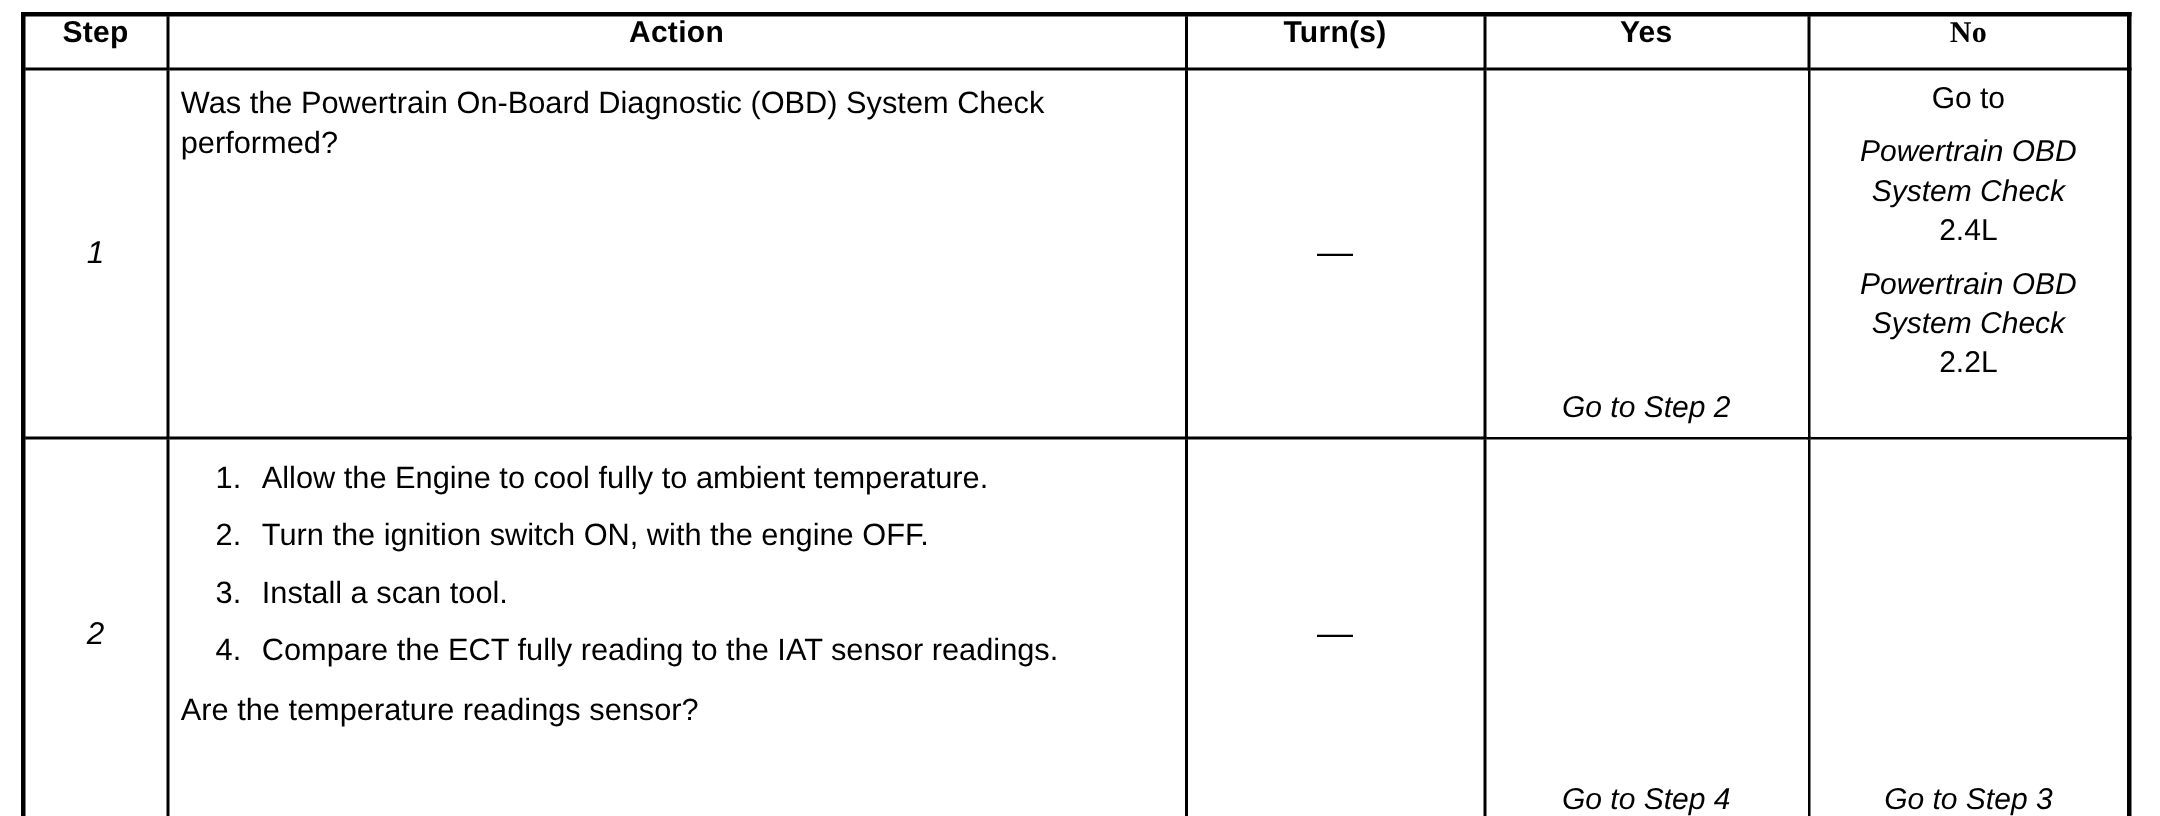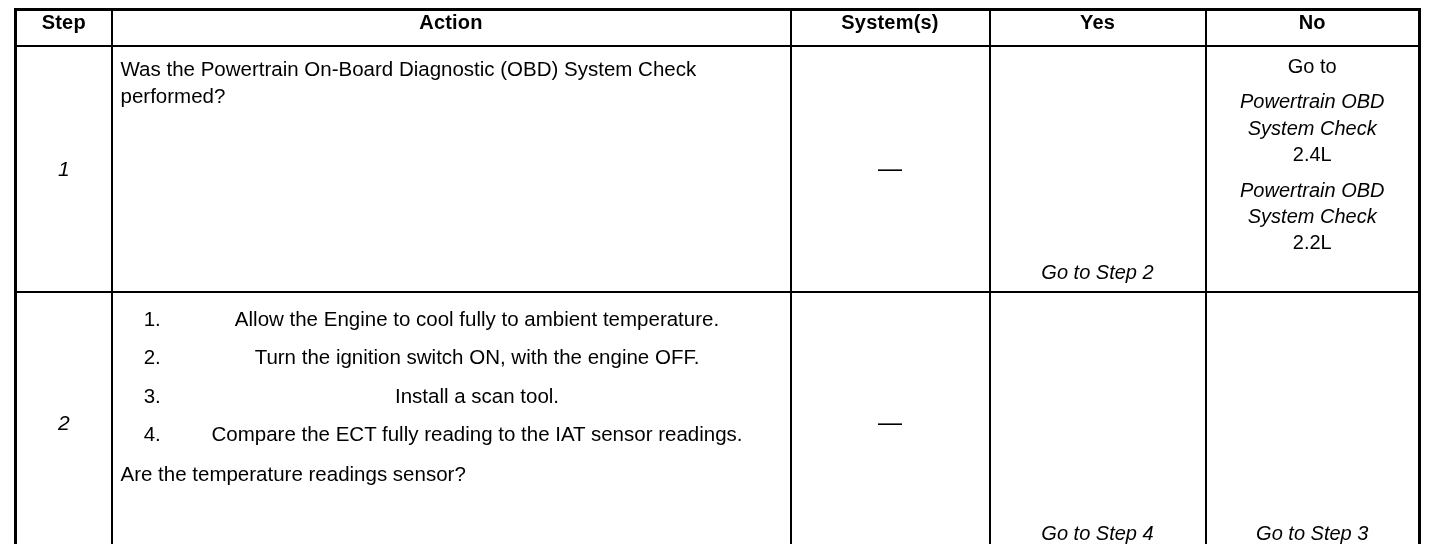--- a/index.html
+++ b/index.html
@@ -55,21 +55,21 @@
   thead th {
     height: 34px;
     text-align: center;
     vertical-align: middle;
     font-weight: bold;
     font-size: 20px;
     letter-spacing: 0.2px;
     border-bottom: 3px solid #000;
   }
   thead tr th:first-child { border-left: 0; }
-  thead tr th:last-child  { border-right: 0; }
+  thead tr th:last-child  { border-right: 0; font-family: Liberation Serif, serif; }
 
   td.step-cell {
     text-align: center;
     vertical-align: middle;
     font-style: italic;
     font-size: 21px;
   }
 
   td.action-cell {
     padding: 8px 10px 6px 8px;
@@ -131,21 +131,20 @@
   
   ol.steps {
     margin: 4px 0 0 0;
     padding-left: 46px;
     font-size: 20.5px;
     line-height: 1.34;
   }
   ol.steps li {
     margin-bottom: 11px;
     padding-left: 8px;
-    text-align: center;
   }
   ol.steps li:last-child { margin-bottom: 6px; }
 
   .trailing-q {
     display: block;
     margin-top: 12px;
     font-size: 20.5px;
   }
 
   .row2-yes-bottom, .row2-no-bottom {
@@ -169,21 +168,21 @@
       <col class="c-action">
       <col class="c-value">
       <col class="c-yes">
       <col class="c-no">
     </colgroup>
 
     <thead>
       <tr>
         <th>Step</th>
         <th>Action</th>
-        <th>System(s)</th>
+        <th>Turn(s)</th>
         <th>Yes</th>
         <th>No</th>
       </tr>
     </thead>
 
     <tbody>
 
       <tr class="row-1">
         <td class="step-cell">1</td>
 

